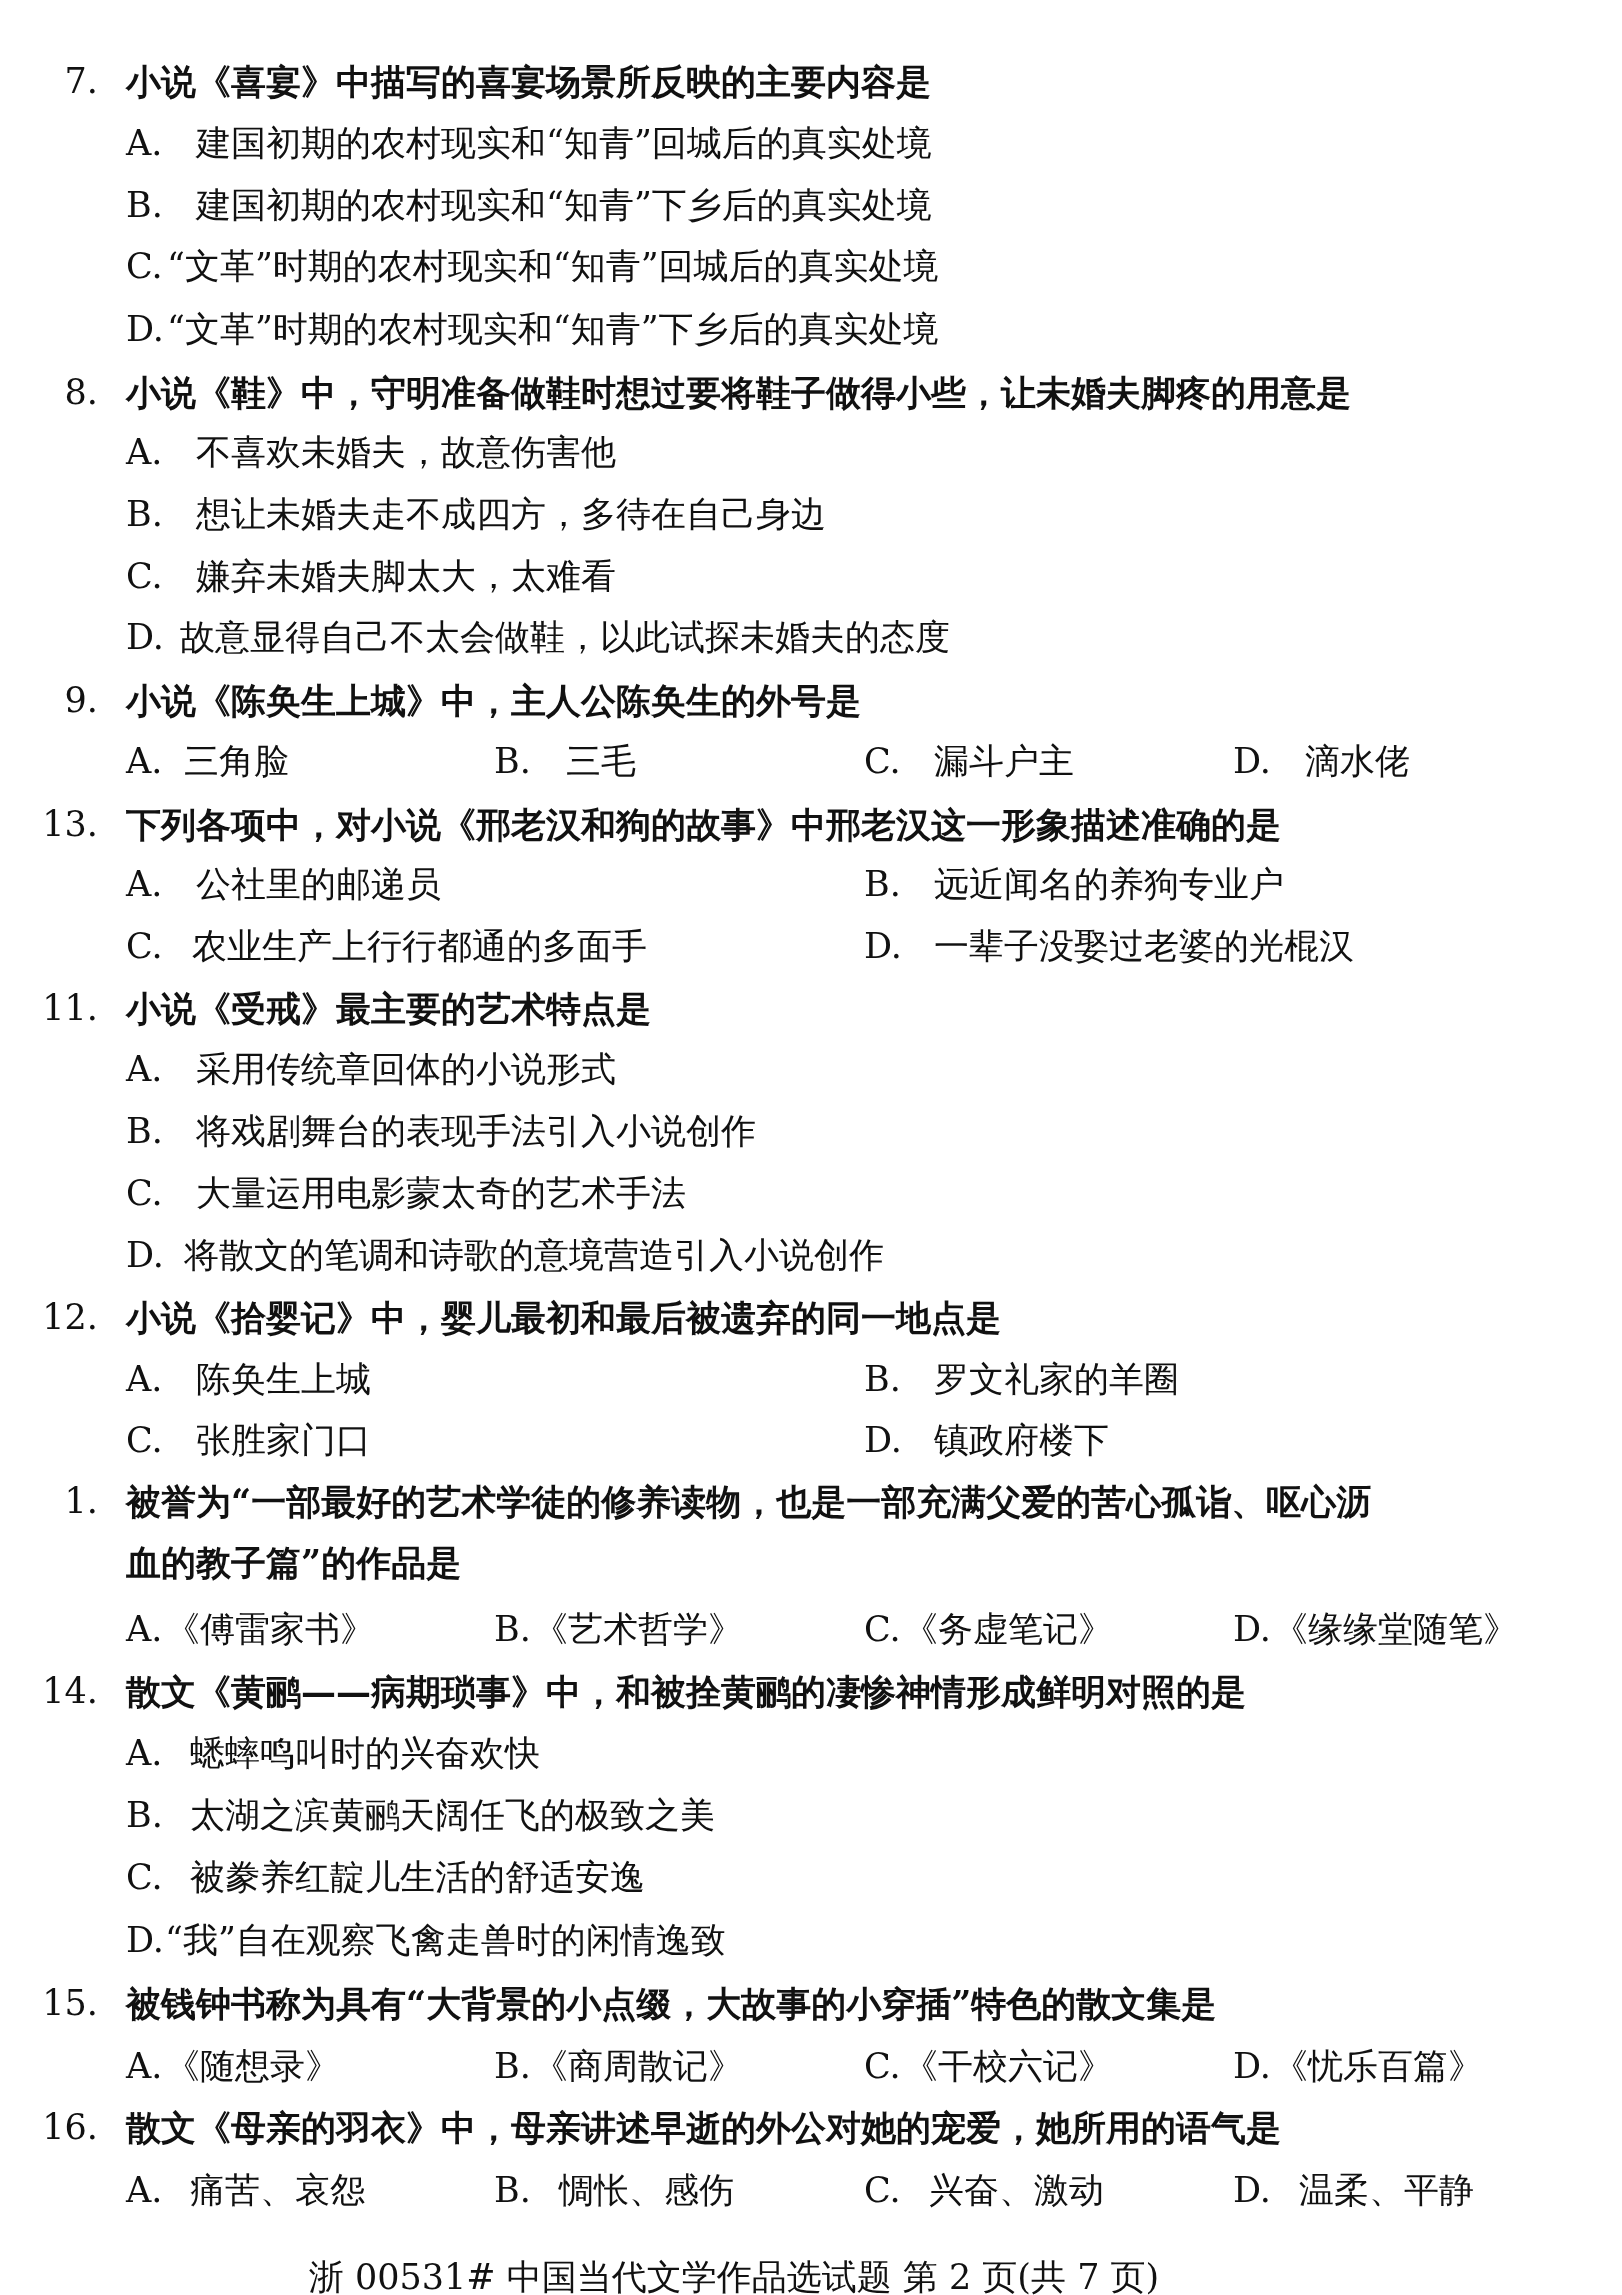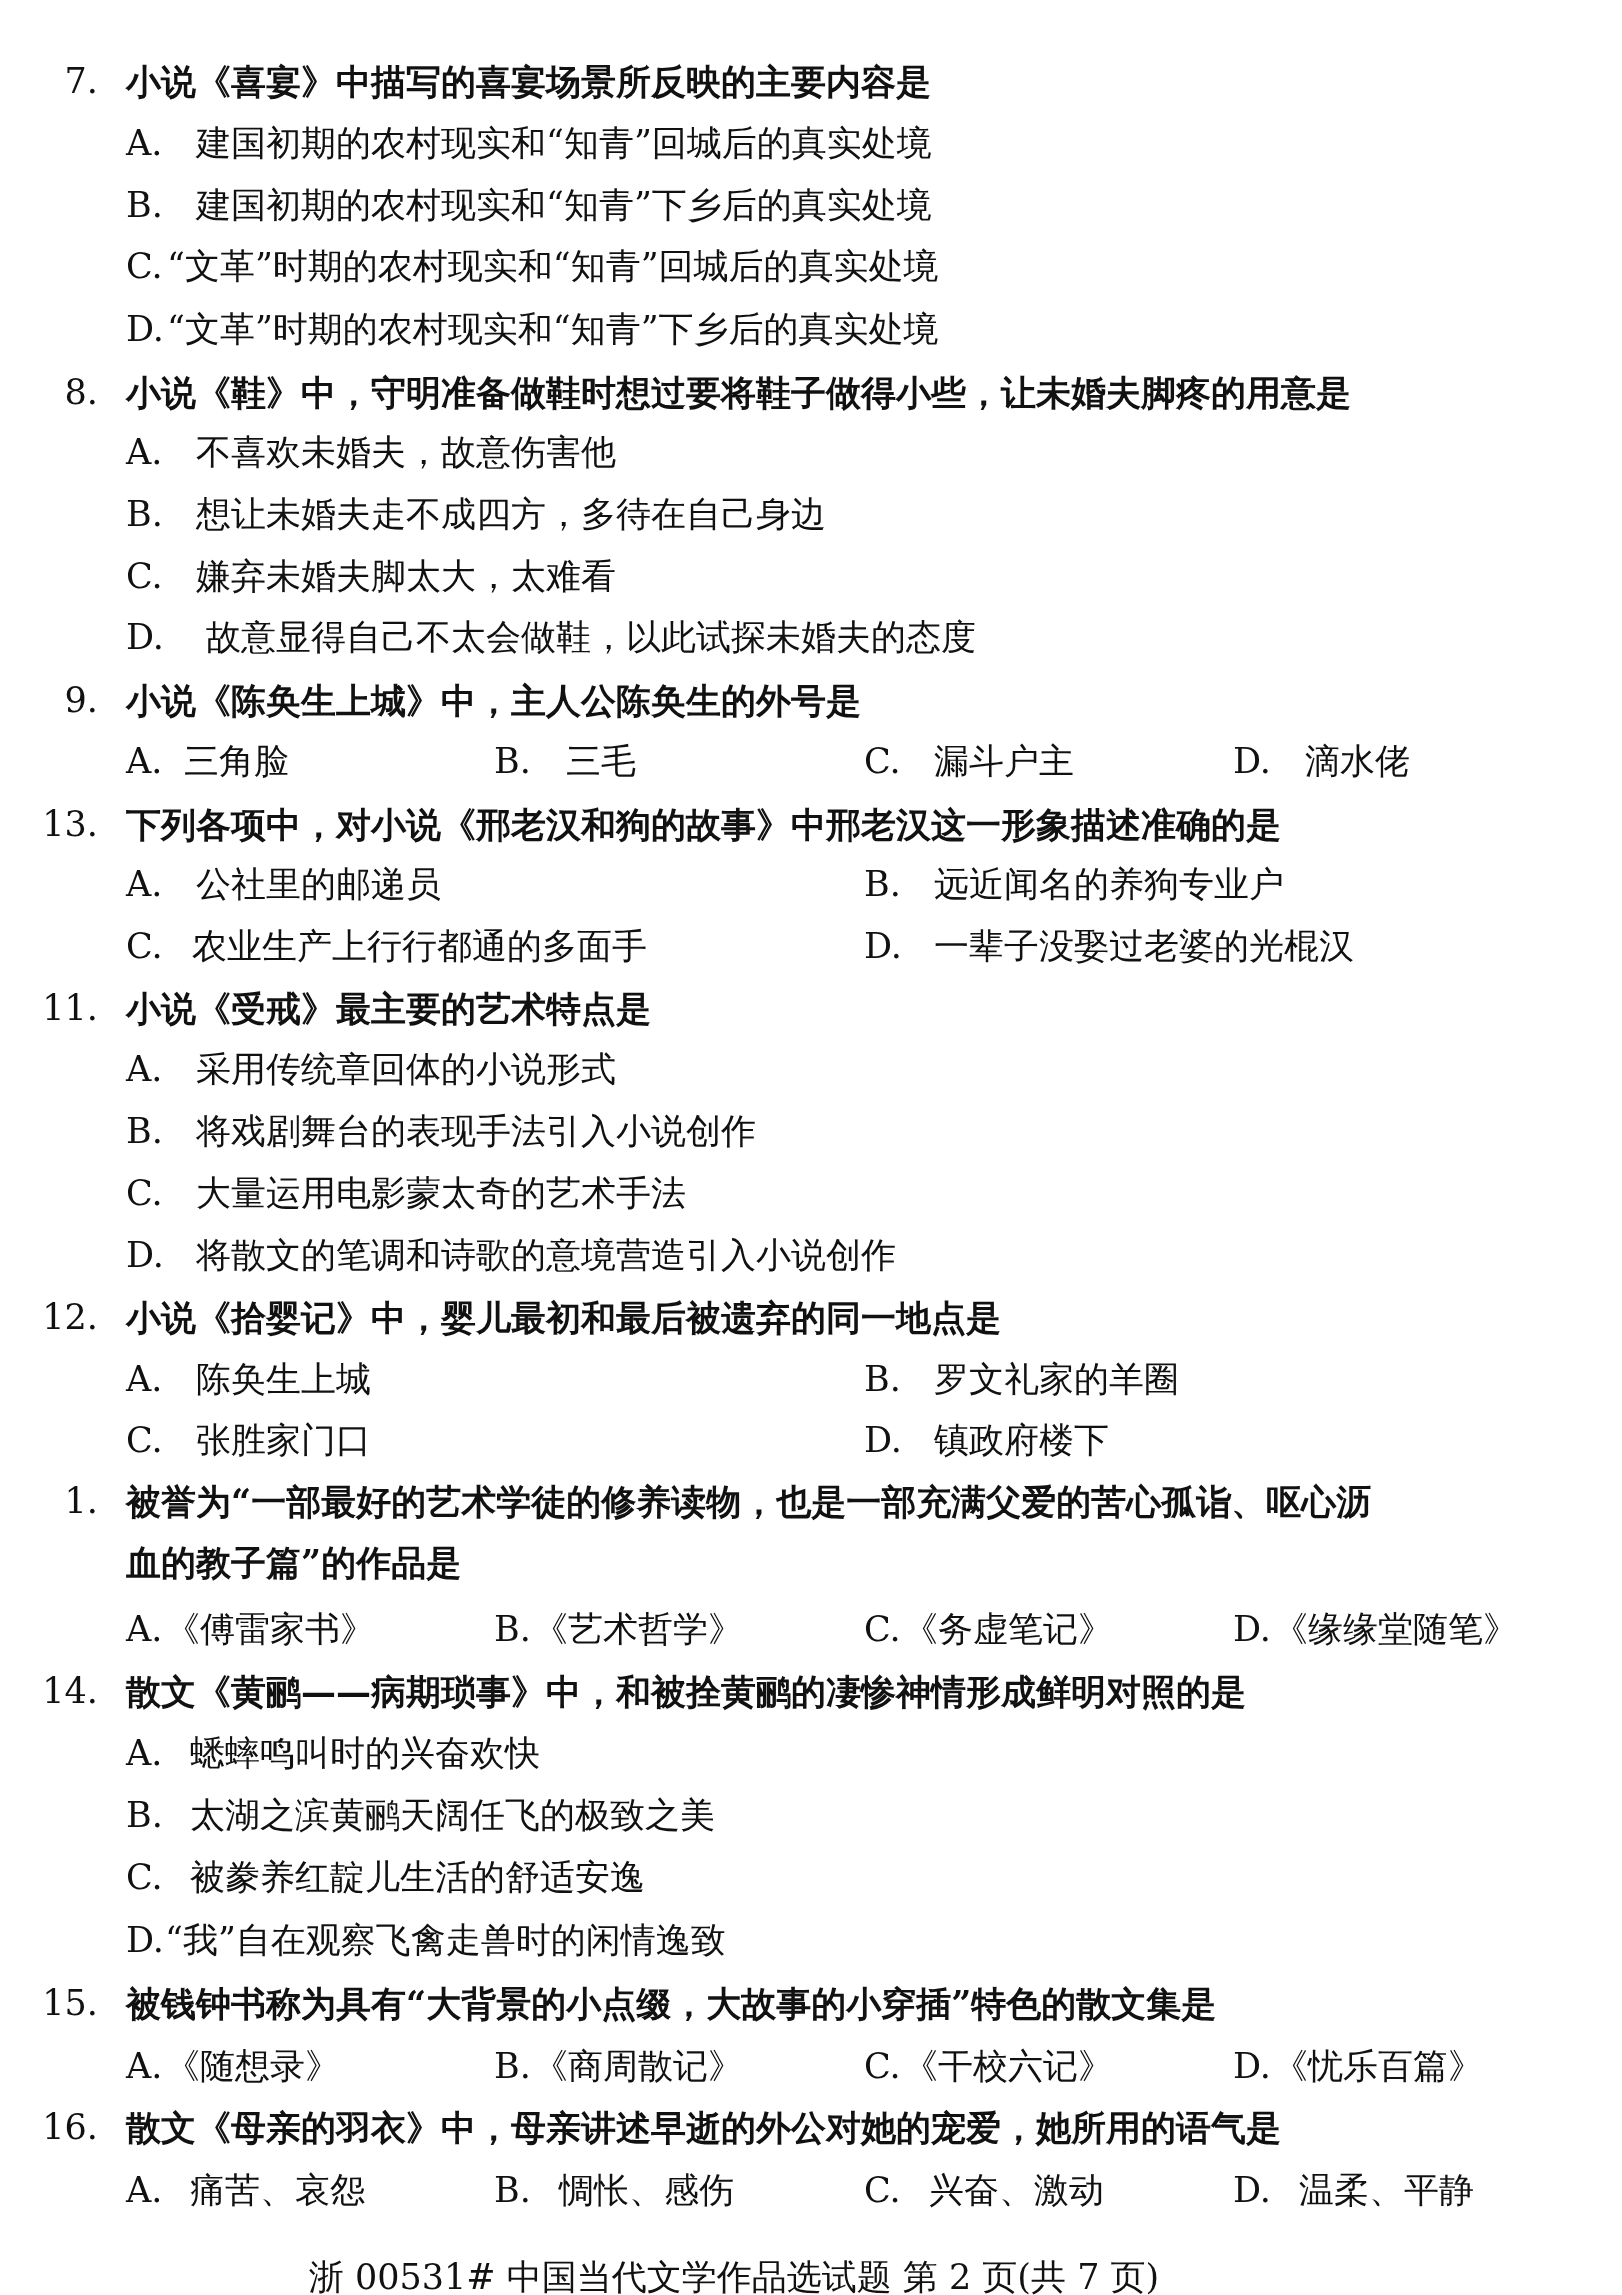--- a/index.html
+++ b/index.html
@@ -46,21 +46,21 @@
 <div class="line" style="top:495px">
   <span class="opt" style="left:126px">B.</span>
   <span class="opt" style="left:196px">想让未婚夫走不成四方，多待在自己身边</span>
 </div>
 <div class="line" style="top:557px">
   <span class="opt" style="left:126px">C.</span>
   <span class="opt" style="left:196px">嫌弃未婚夫脚太大，太难看</span>
 </div>
 <div class="line" style="top:618px">
   <span class="opt" style="left:126px">D.</span>
-  <span class="opt" style="left:206px">故意显得自己不太会做鞋，以此试探未婚夫的态度</span>
+  <span class="opt" style="left:180px">故意显得自己不太会做鞋，以此试探未婚夫的态度</span>
 </div>
 
 <div class="line" style="top:681px">
   <span class="qnum">9.</span>
   <span class="qtext">小说《陈奂生上城》中，主人公陈奂生的外号是</span>
 </div>
 <div class="line" style="top:742px">
   <span class="opt" style="left:126px">A.</span>
   <span class="opt" style="left:184px">三角脸</span>
   <span class="opt" style="left:494px">B.</span>
@@ -99,21 +99,21 @@
 <div class="line" style="top:1112px">
   <span class="opt" style="left:126px">B.</span>
   <span class="opt" style="left:196px">将戏剧舞台的表现手法引入小说创作</span>
 </div>
 <div class="line" style="top:1174px">
   <span class="opt" style="left:126px">C.</span>
   <span class="opt" style="left:196px">大量运用电影蒙太奇的艺术手法</span>
 </div>
 <div class="line" style="top:1236px">
   <span class="opt" style="left:126px">D.</span>
-  <span class="opt" style="left:196px">将散文的笔调和诗歌的意境营造引入小说创作</span>
+  <span class="opt" style="left:184px">将散文的笔调和诗歌的意境营造引入小说创作</span>
 </div>
 
 <div class="line" style="top:1298px">
   <span class="qnum">12.</span>
   <span class="qtext">小说《拾婴记》中，婴儿最初和最后被遗弃的同一地点是</span>
 </div>
 <div class="line" style="top:1360px">
   <span class="opt" style="left:126px">A.</span>
   <span class="opt" style="left:196px">陈奂生上城</span>
   <span class="opt" style="left:864px">B.</span>

